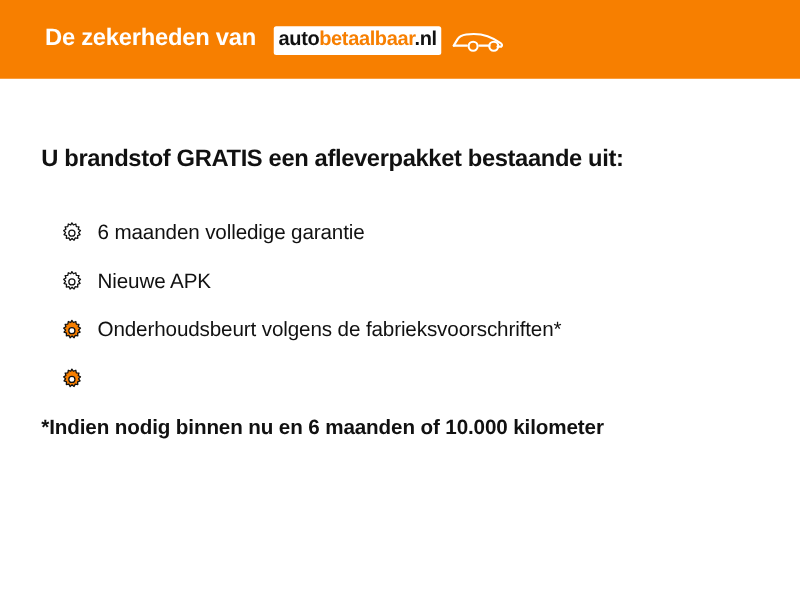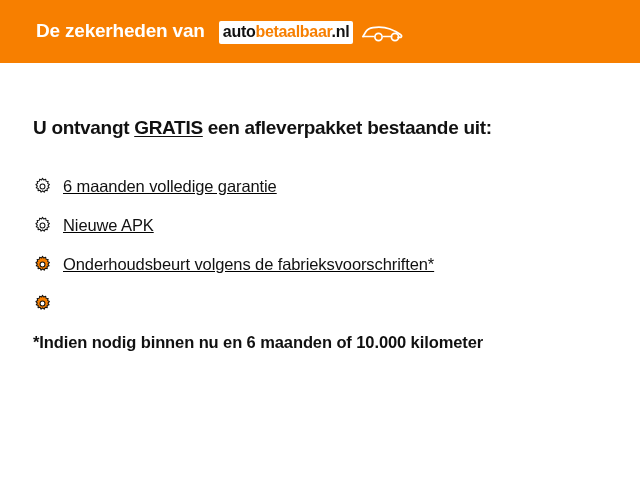--- a/index.html
+++ b/index.html
@@ -67,29 +67,27 @@
     padding: 54px 0 0 33px;
   }
   .headline {
     font-size: 19px;
     font-weight: bold;
     color: #111111;
     letter-spacing: -0.3px;
     margin: 0 0 38px 0;
   }
   .headline .underline {
-    text-decoration: underline;
     text-underline-offset: 2px;
   }
 
   .list {
-    margin: 0;
+    margin: 15px;
     padding: 0;
     list-style: none;
-    text-decoration: underline;
   }
   .list-item {
     display: flex;
     align-items: center;
     margin-bottom: 20px;
   }
   .gear {
     width: 19px;
     height: 19px;
     flex: 0 0 19px;
@@ -131,21 +129,21 @@
             <path d="M22.5 13.5 L30.5 13.5" fill="none" stroke="#ffffff" stroke-width="1.7" stroke-linecap="round"></path>
             <circle cx="17.5" cy="14" r="3.6" fill="none" stroke="#ffffff" stroke-width="1.7"></circle>
             <circle cx="34" cy="14" r="3.6" fill="none" stroke="#ffffff" stroke-width="1.7"></circle>
           </svg>
         </span>
       </span>
     </div>
   </div>
 
   <div class="content">
-    <h1 class="headline"><span>U ontvangt </span><span class="underline">GRATIS</span><span> een afleverpakket bestaande uit:</span></h1>
+    <h1 class="headline"><span>U brandstof </span><span class="underline">GRATIS</span><span> een afleverpakket bestaande uit:</span></h1>
 
     <ul class="list">
       <li class="list-item">
         <span class="gear">
           <svg width="19" height="19" viewBox="0 0 24 24" aria-hidden="true">
             <path d="M12 1.6 l1.5 2.2 2.5-1 .5 2.6 2.7.2-.8 2.5 2.3 1.4-1.9 1.9 1.5 2.2-2.5.9.2 2.7-2.6-.4-1.2 2.4-2-1.8-2 1.8-1.2-2.4-2.6.4.2-2.7-2.5-.9 1.5-2.2-1.9-1.9 2.3-1.4-.8-2.5 2.7-.2.5-2.6 2.5 1z" fill="#ffffff" stroke="#111111" stroke-width="1.3" stroke-linejoin="round"></path>
             <circle cx="12" cy="12" r="3.1" fill="#ffffff" stroke="#111111" stroke-width="1.3"></circle>
           </svg>
         </span>
         <span class="item-label">6 maanden volledige garantie</span>

